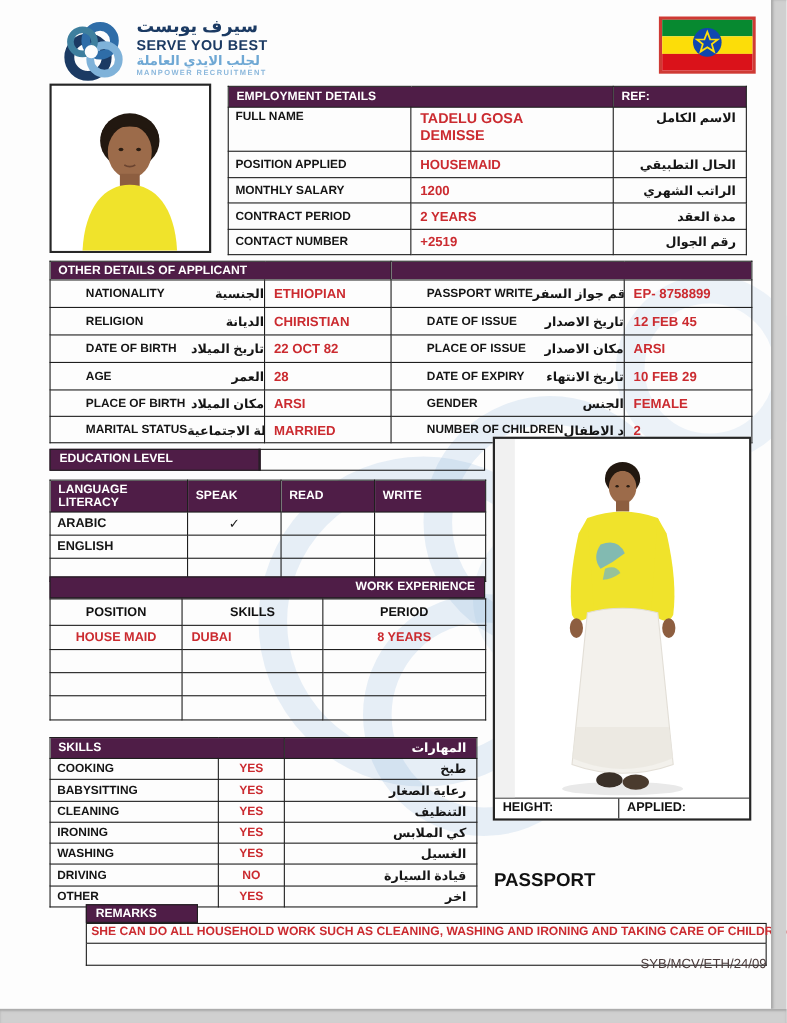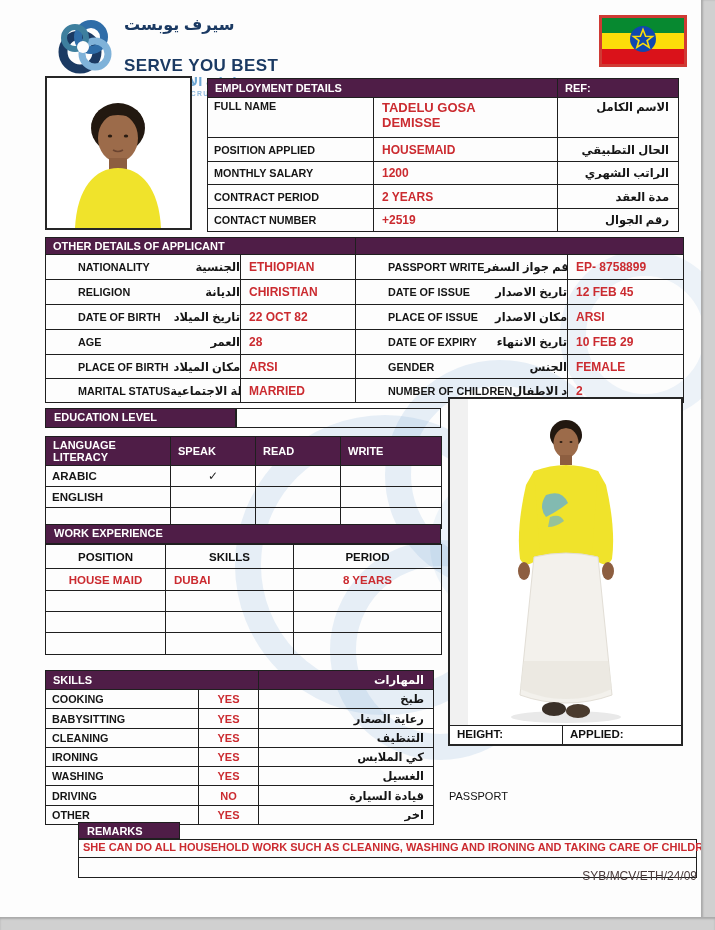--- a/index.html
+++ b/index.html
@@ -17,21 +17,21 @@
   .edge-right { left:701px; top:0; width:14px; height:930px; background:#d0d0d0; z-index:3; box-shadow:inset 2px 0 2px #aaa; }
   .edge-bottom{ left:0; top:917px; width:715px; height:13px; background:#d0d0d0; z-index:3; box-shadow:inset 0 2px 2px #aaa; }
 
   
   .wm { position:absolute; border-radius:50%; border:26px solid rgba(120,168,214,0.17); z-index:0; }
   .wm2{ position:absolute; border-radius:50%; background:rgba(135,180,220,0.12); z-index:0; }
 
   
   .logo-text div { line-height:1.15; white-space:nowrap; }
   .lt-ar1 { font-size:16px; font-weight:700; color:#1b3a63; }
-  .lt-en1 { font-size:17px; font-weight:800; color:#1b3a63; letter-spacing:.4px;margin-top:22px; }
+  .lt-en1 { font-size:13px; font-weight:800; color:#1b3a63; letter-spacing:.4px; }
   .lt-ar2 { font-size:12px; font-weight:700; color:#6fa8d4; }
   .lt-en2 { font-size:6.8px; font-weight:700; color:#8cb8dc; letter-spacing:1.3px; }
 
   
   .flag { border:3px solid #cf3a34; background:#fff; display:flex; flex-direction:column; }
   .flag .st { flex:1; }
   .flag-emblem { position:absolute; left:50%; top:50%; transform:translate(-50%,-50%); }
 
   
   table.t { border-collapse:collapse; table-layout:fixed; }
@@ -46,21 +46,21 @@
 
   .bar { background:#4f1d47; color:#fff; font-size:11px; font-weight:700; padding:2px 8px; border:1.5px solid #1f1f1f; z-index:1; }
   .whitebox { background:transparent; border:1.5px solid #1f1f1f; z-index:1; }
 
   .cc { text-align:center; }
   .colhead { font-size:11.5px; font-weight:700; color:#111; text-align:center; padding:2px 4px; }
 
   .photo-frame { border:2px solid #262626; background:#fff; z-index:1; }
   .hw-cell { font-size:11.5px; font-weight:700; color:#111; padding:2px 7px; }
 
-  .passport-lbl { font-size:11px; font-weight:400; color:#111; z-index:1; }
+  .passport-lbl { font-size:17px; font-weight:700; color:#111; z-index:1; }
 
   .remark-text { border:1.5px solid #1f1f1f; font-size:11px; font-weight:700; color:#cb2b30; padding:1px 4px; white-space:nowrap; z-index:1; background:transparent; }
   .remark-empty { border:1.5px solid #1f1f1f; border-top:none; z-index:1; }
   .footer-code { font-size:12px; font-weight:400; color:#4a3b3b; text-align:right; z-index:2; }
 </style>
 </head>
 <body>
 
 <div id="page">
 
@@ -296,21 +296,21 @@
     </tr>
     <tr style="height:21px;">
       <td class="lbl"></td>
       <td class="cc"></td>
       <td class="cc"></td>
       <td class="cc"></td>
     </tr>
   </tbody>
     </table>
 
-  <div class="abs bar" style="left:45px; top:524px; width:396px; height:20px;">WORK EXPERIENCE</div>
+  <div class="abs bar" style="left:45px; top:524px; width:396px; height:20px;text-align:right;">WORK EXPERIENCE</div>
   <table class="t abs z1" style="left:45px; top:544px; width:396px;">
     <colgroup>
         <col style="width:120px">
         <col style="width:128px">
         <col style="width:148px">
       </colgroup>
     <tbody>
         <tr style="height:24px;">
       <td class="colhead">POSITION</td>
       <td class="colhead">SKILLS</td>

